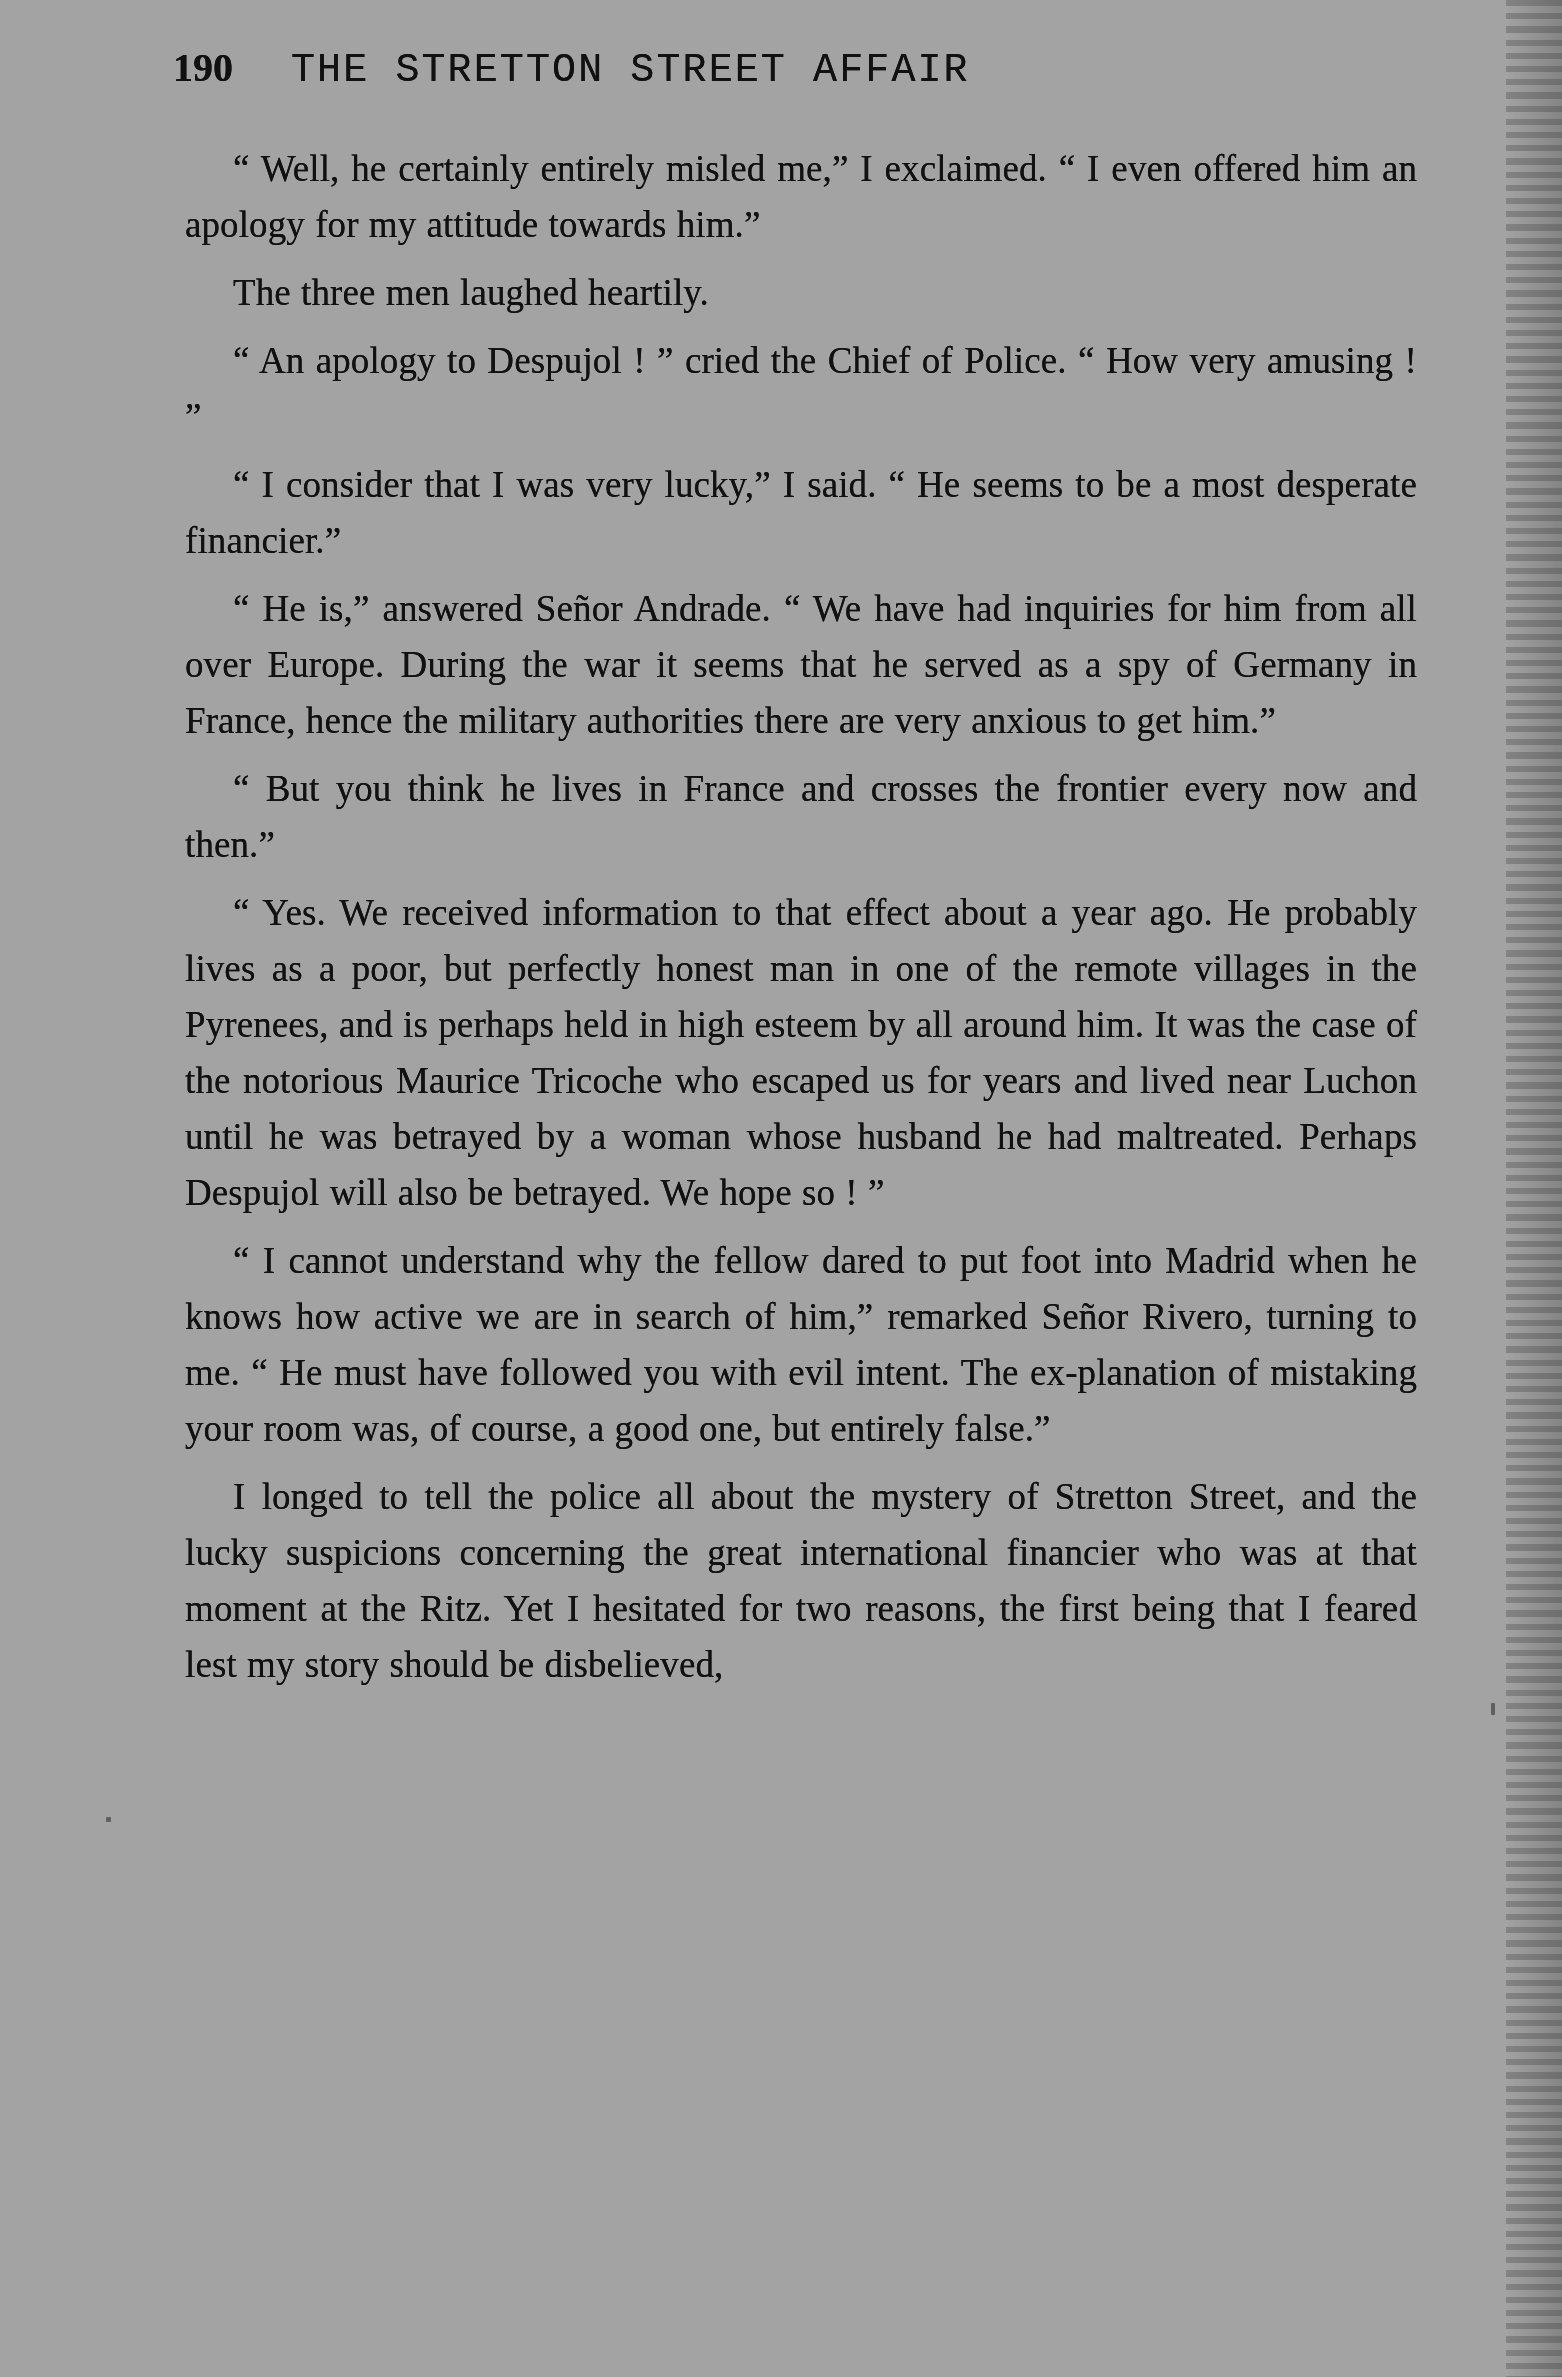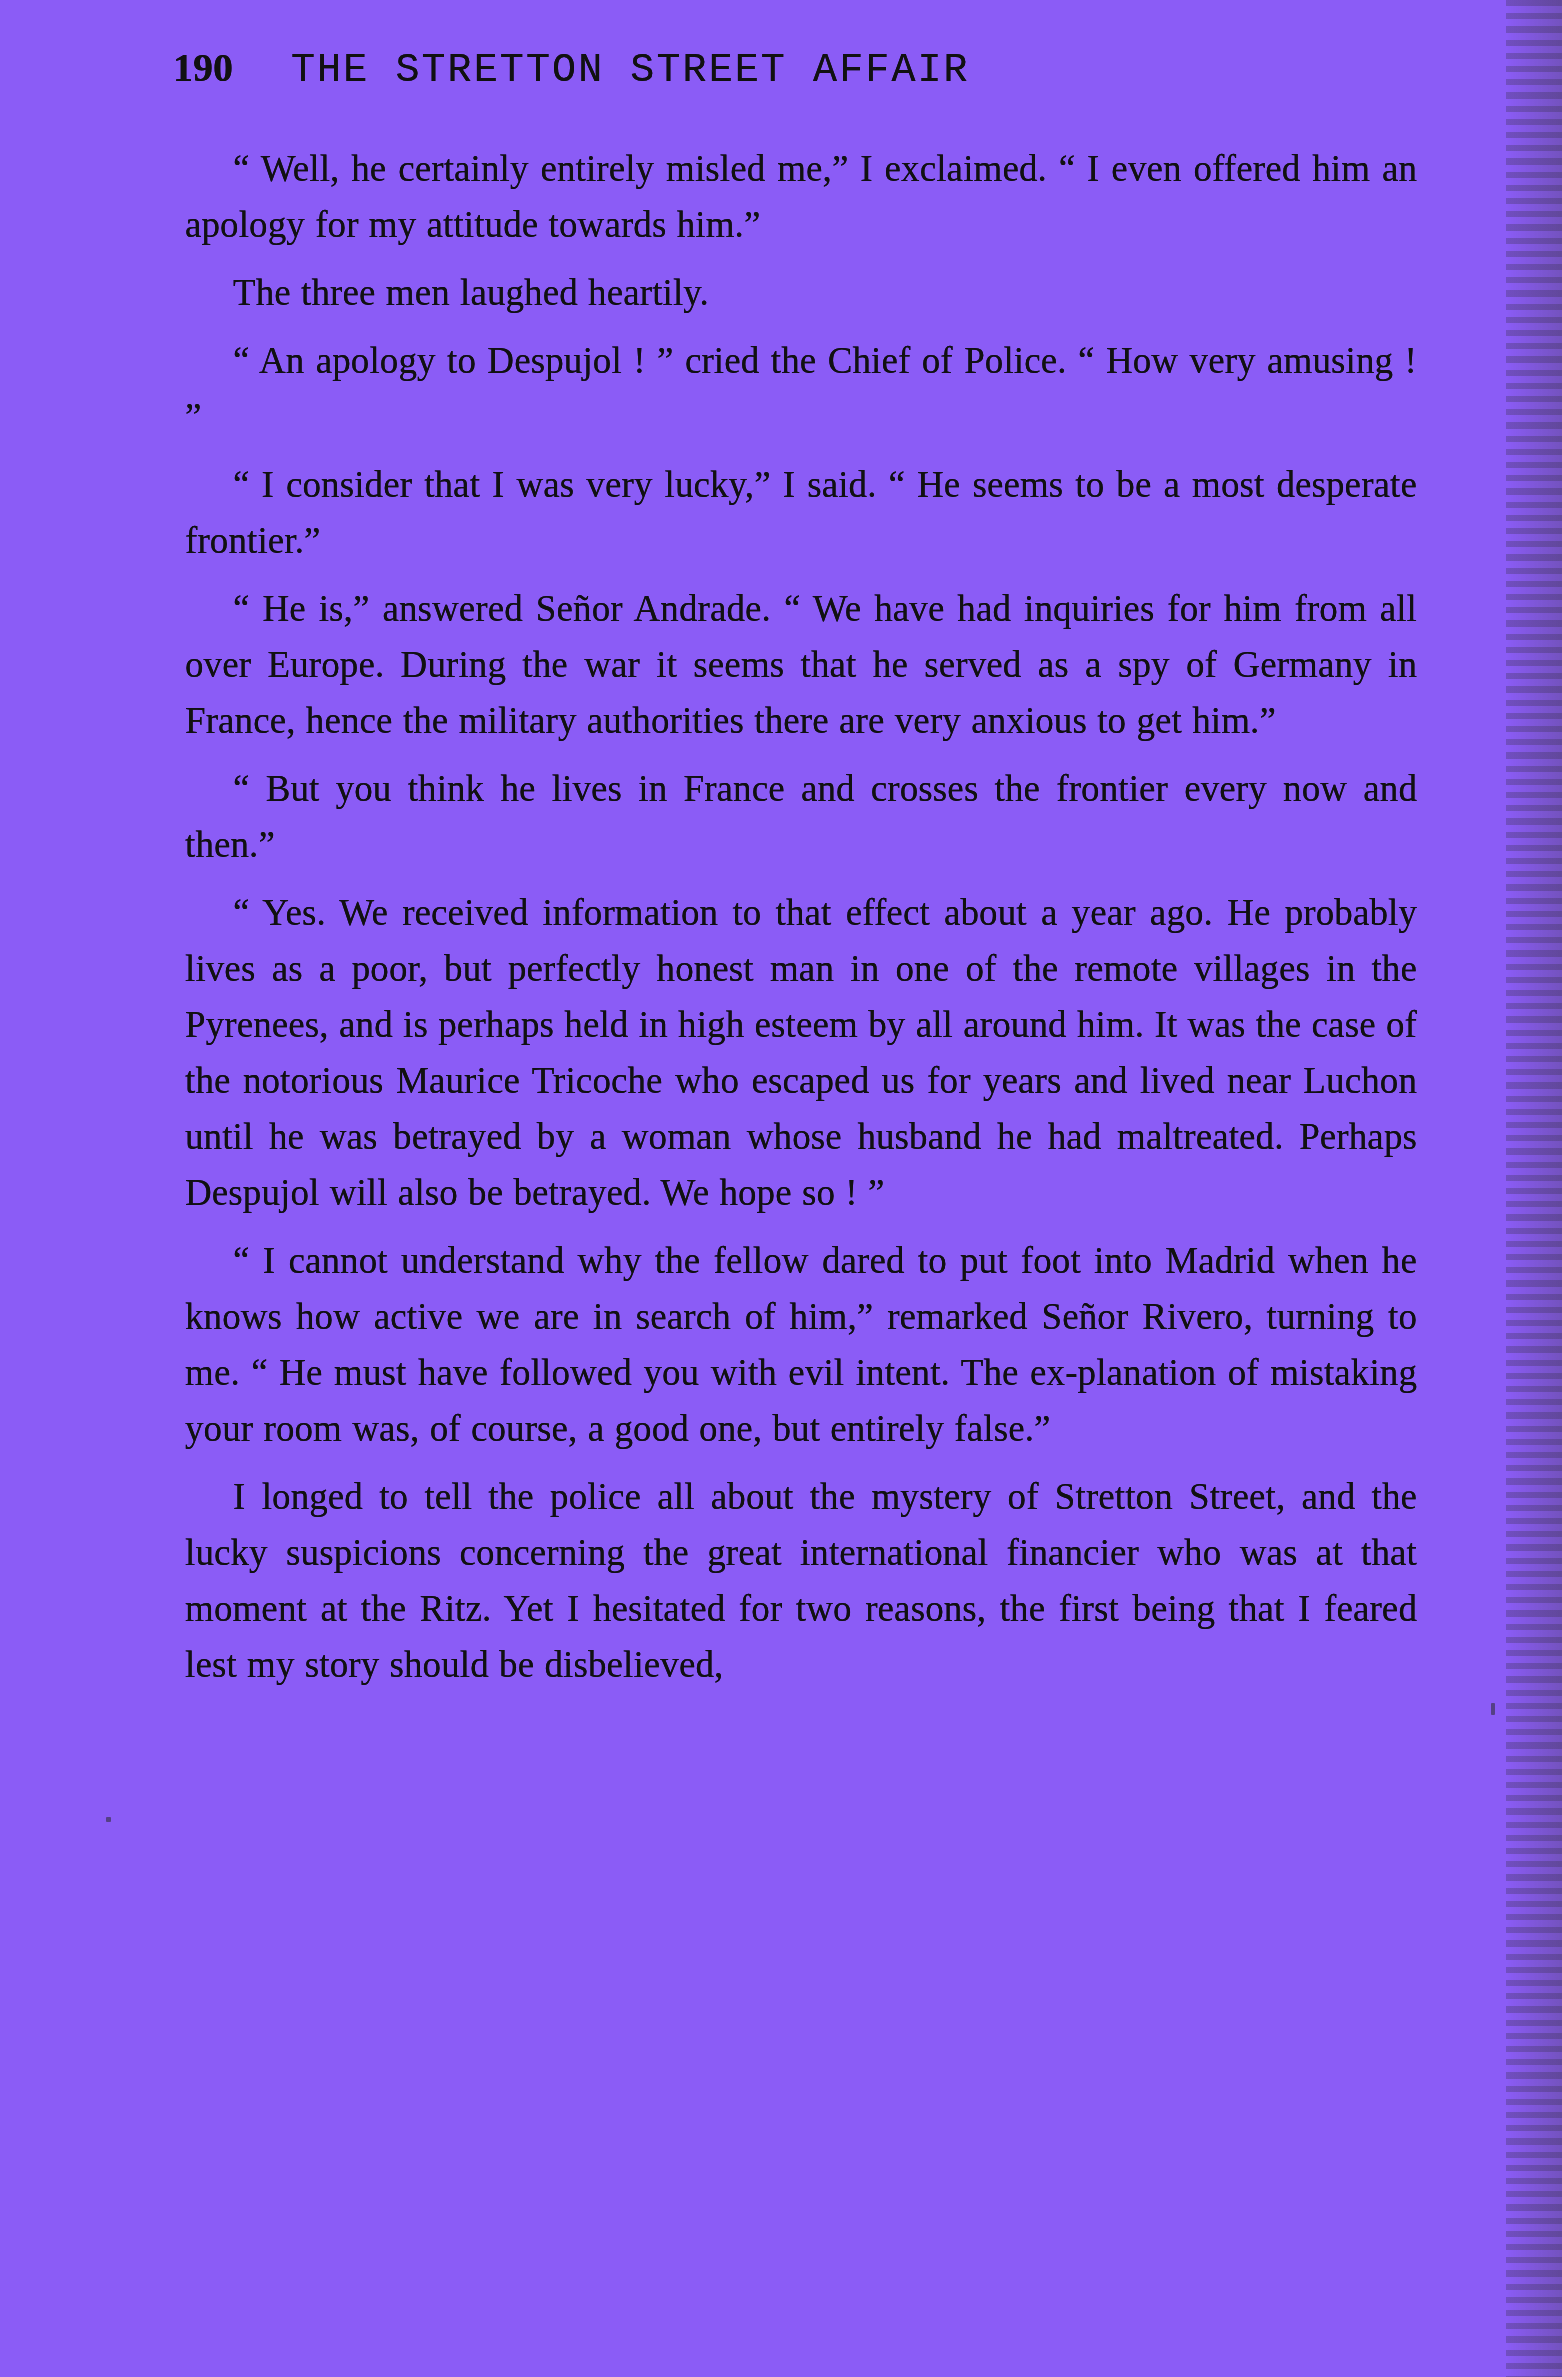--- a/index.html
+++ b/index.html
@@ -13,21 +13,21 @@
     font-family: "Liberation Serif", serif;
     color: #111111;
     position: relative;
     overflow: hidden;
   }
   .page {
     position: absolute;
     left: 0; top: 0;
     width: 1562px;
     height: 2377px;
-    background: #8b5cf6;
+    background: #a3a3a3;
   }
   
   .scan-edge {
     position: absolute;
     top: 0;
     right: 0;
     width: 56px;
     height: 2377px;
     background:
       repeating-linear-gradient(
@@ -101,21 +101,21 @@
 
     <div class="header">
       <span class="folio">190</span>
       <span class="running-head">THE STRETTON STREET AFFAIR</span>
     </div>
 
     <div class="body-text">
       <p>“ Well, he certainly entirely misled me,” I exclaimed. “ I even offered him an apology for my attitude towards him.”</p>
       <p>The three men laughed heartily.</p>
       <p>“ An apology to Despujol ! ” cried the Chief of Police. “ How very amusing ! ”</p>
-      <p>“ I consider that I was very lucky,” I said.  “ He seems to be a most desperate frontier.”</p>
+      <p>“ I consider that I was very lucky,” I said.  “ He seems to be a most desperate financier.”</p>
       <p>“ He is,” answered Señor Andrade.  “ We have had inquiries for him from all over Europe.  During the war it seems that he served as a spy of Germany in France, hence the military authorities there are very anxious to get him.”</p>
       <p>“ But you think he lives in France and crosses the frontier every now and then.”</p>
       <p>“ Yes.  We received information to that effect about a year ago.  He probably lives as a poor, but perfectly honest man in one of the remote villages in the Pyrenees, and is perhaps held in high esteem by all around him. It was the case of the notorious Maurice Tricoche who escaped us for years and lived near Luchon until he was betrayed by a woman whose husband he had maltreated. Perhaps Despujol will also be betrayed.  We hope so ! ”</p>
       <p>“ I cannot understand why the fellow dared to put foot into Madrid when he knows how active we are in search of him,” remarked Señor Rivero, turning to me. “ He must have followed you with evil intent.  The ex-planation of mistaking your room was, of course, a good one, but entirely false.”</p>
       <p>I longed to tell the police all about the mystery of Stretton Street, and the lucky suspicions concerning the great international financier who was at that moment at the Ritz.  Yet I hesitated for two reasons, the first being that I feared lest my story should be disbelieved,</p>
     </div>
 
   </div>
 </div>
 

